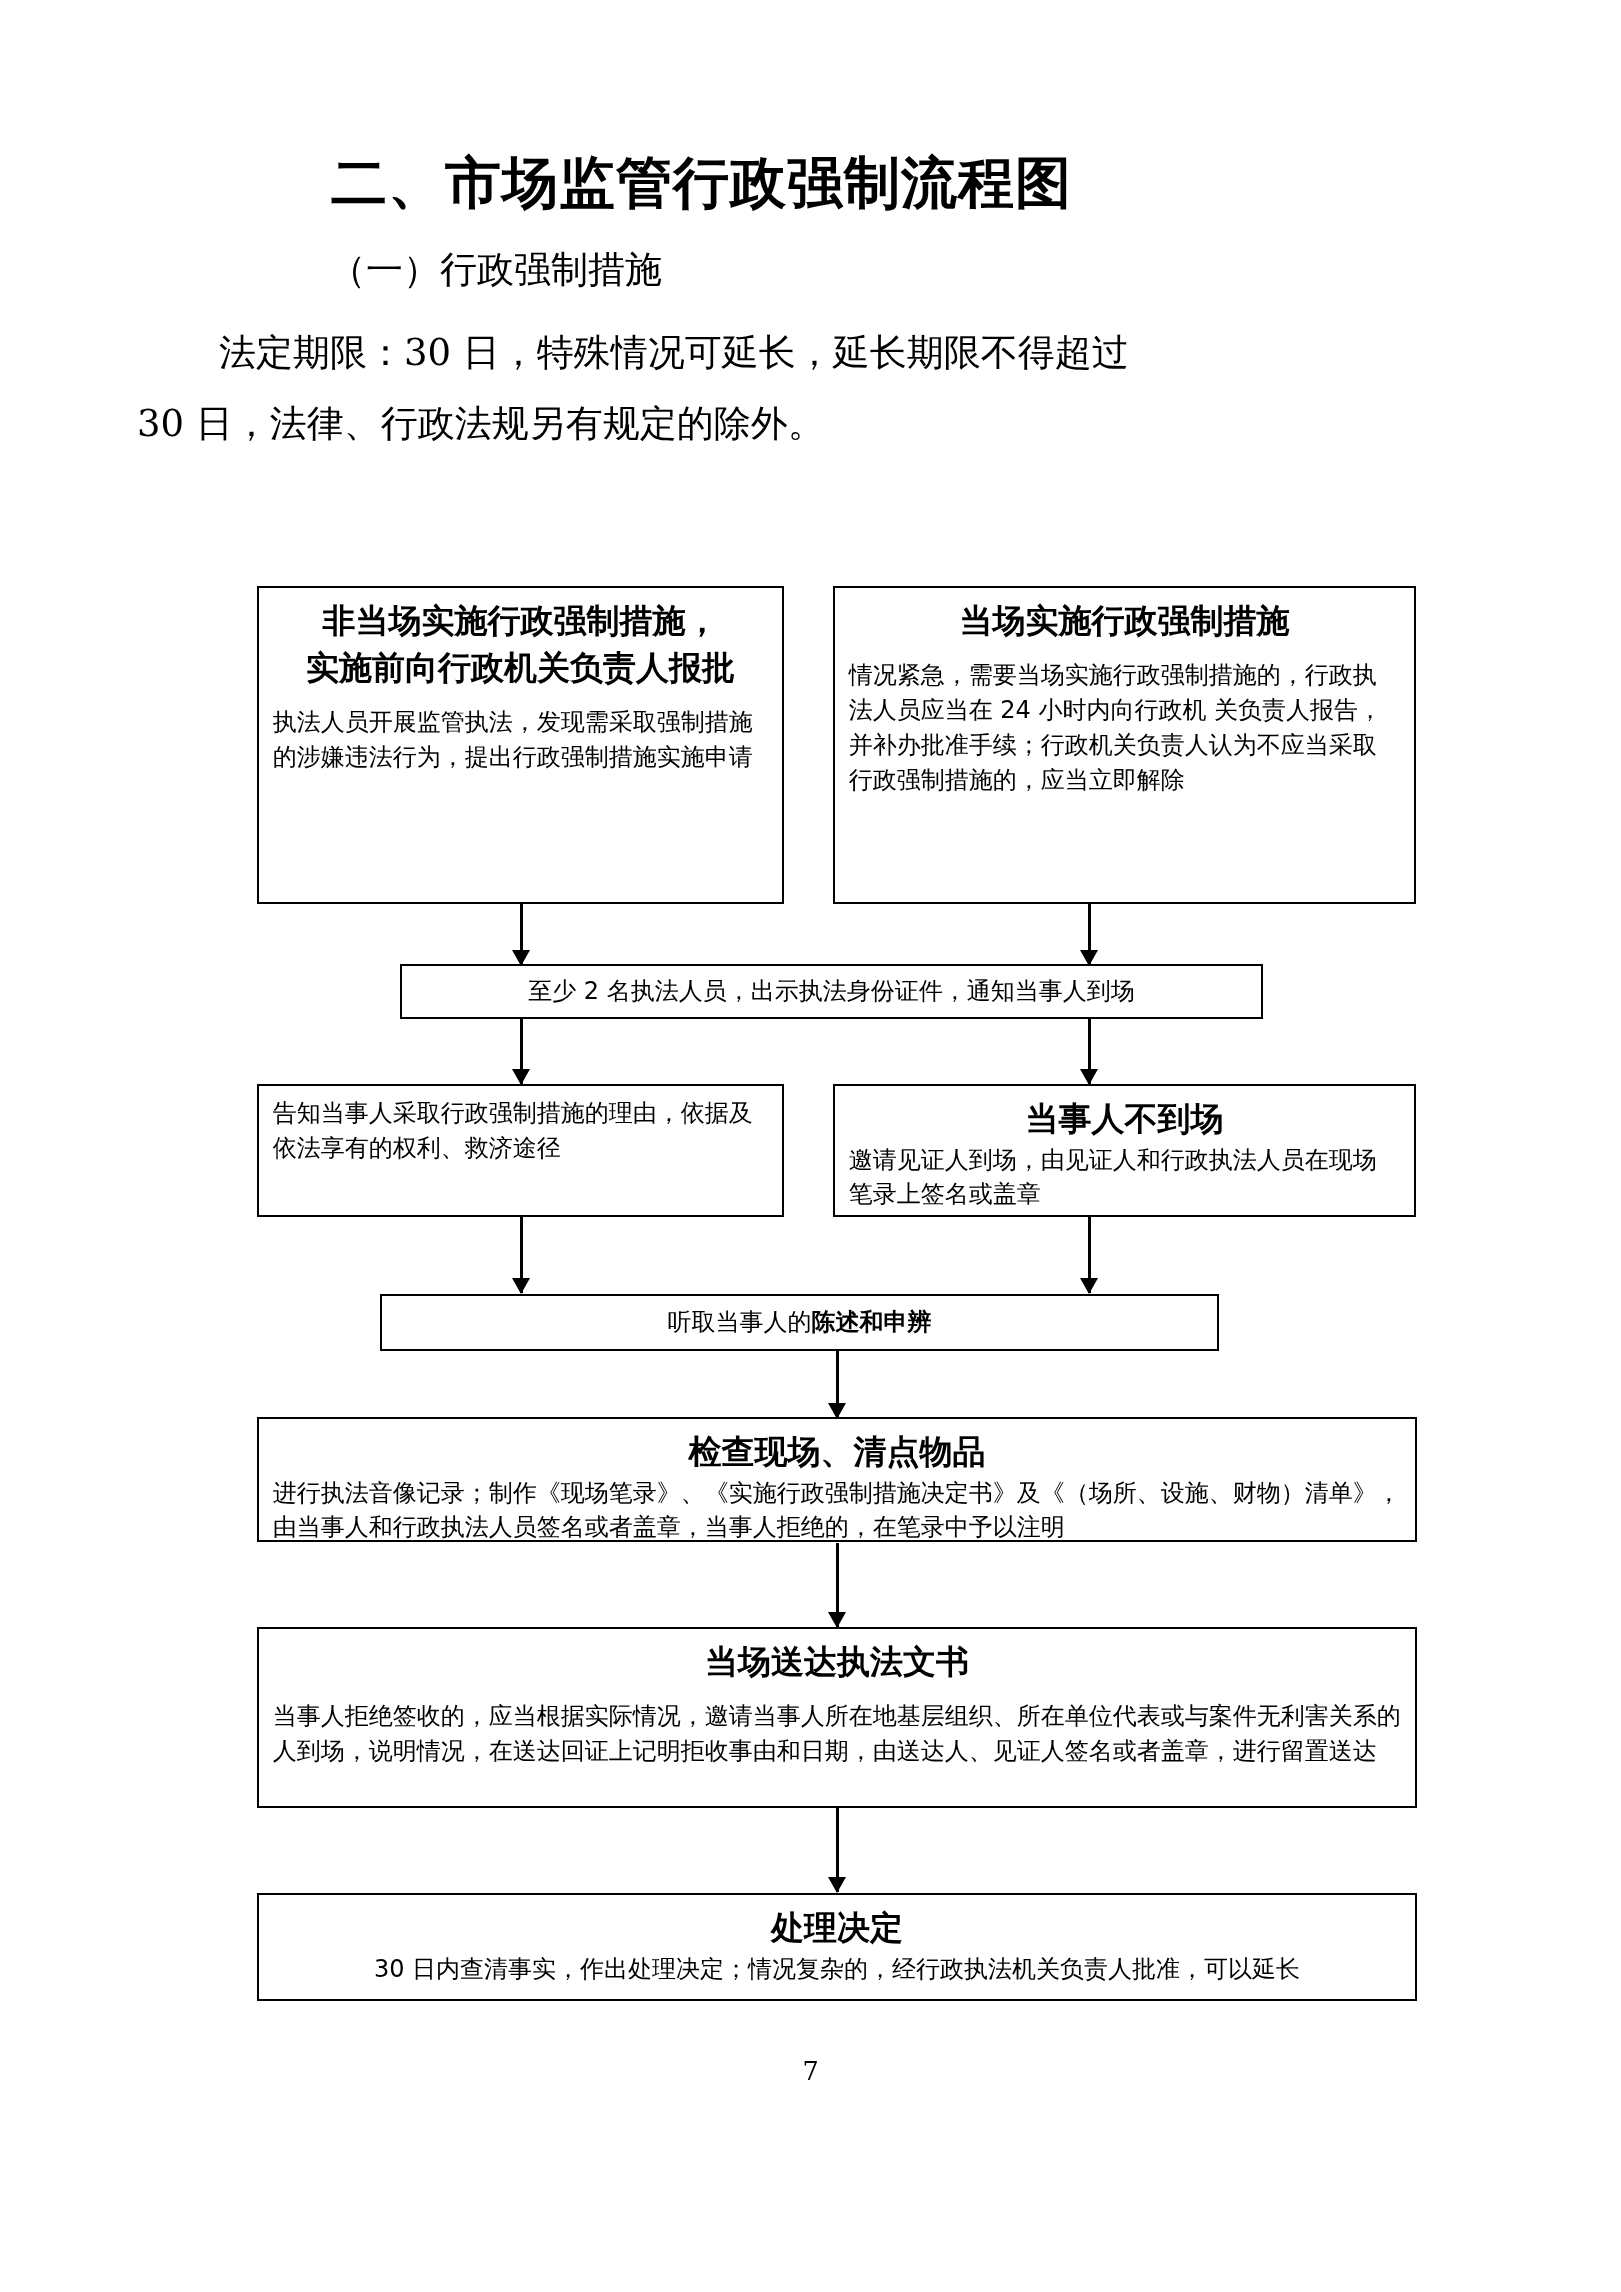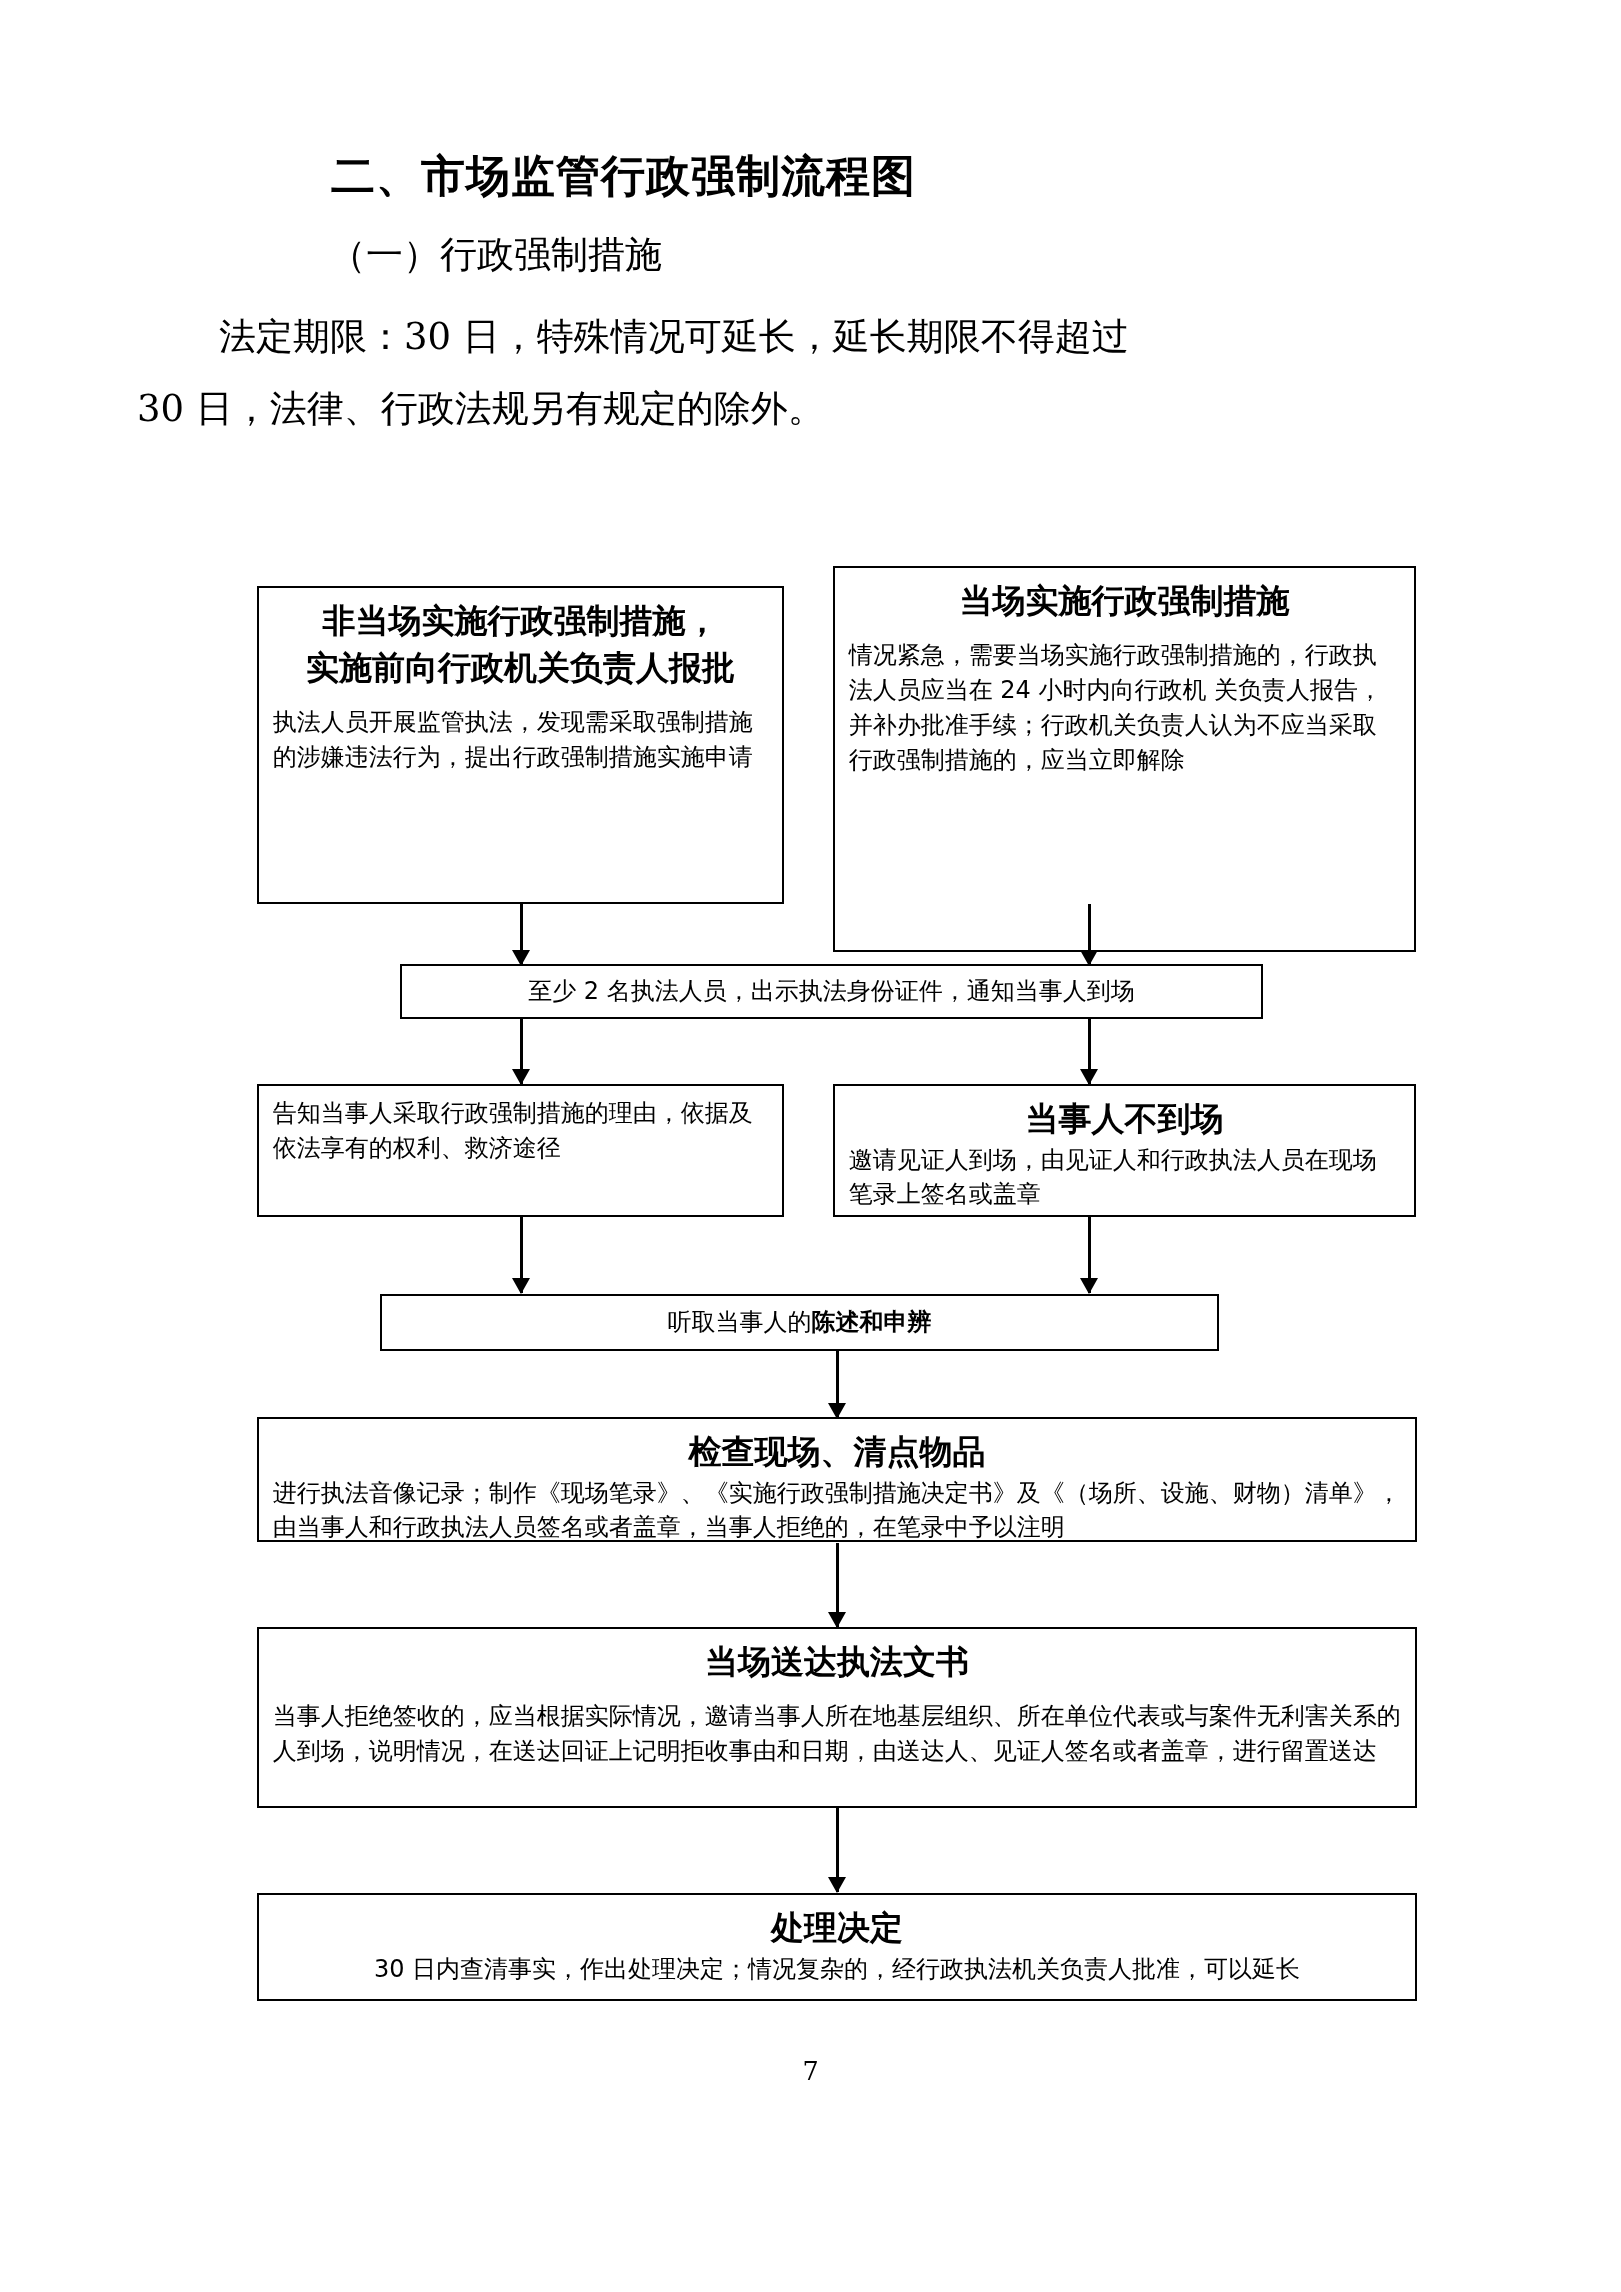--- a/index.html
+++ b/index.html
@@ -22,21 +22,21 @@
   
   .doc-head {
     position: absolute;
     left: 137px;
     top: 147px;
     width: 1353px;
   }
   .h1 {
     font-family: "DejaVu Sans", "Liberation Sans", sans-serif;
     font-weight: bold;
-    font-size: 44px;
+    font-size: 56px;
     letter-spacing: 1px;
     margin-left: 194px;
     line-height: 1.3;
     white-space: nowrap;
   }
   .h2 {
     font-family: "DejaVu Serif", "Liberation Serif", serif;
     font-size: 37px;
     margin-left: 192px;
     margin-top: 25.5px;
@@ -130,21 +130,21 @@
 
   <div class="flow">
 
     <div class="box" style="left:257px; top:586px; width:527px; height:318px;">
       <div class="title">非当场实施行政强制措施，</div>
       <div class="title">实施前向行政机关负责人报批</div>
       <div class="gap-sm"></div>
       <div class="body">执法人员开展监管执法，发现需采取强制措施的涉嫌违法行为，提出行政强制措施实施申请</div>
     </div>
 
-    <div class="box" style="left:833px; top:566px; width:583px; height:386px;">
+    <div class="box" style="left:833px; top:586px; width:583px; height:318px;">
       <div class="title">当场实施行政强制措施</div>
       <div class="gap-sm"></div>
       <div class="body">情况紧急，需要当场实施行政强制措施的，行政执法人员应当在 24 小时内向行政机 关负责人报告，并补办批准手续；行政机关负责人认为不应当采取行政强制措施的，应当立即解除</div>
     </div>
 
     <div class="arrow" style="left:520px; top:904px; height:61px;"></div>
     <div class="arrow" style="left:1088px; top:904px; height:61px;"></div>
 
     <div class="box" style="left:400px; top:964px; width:863px; height:55px; display:flex; align-items:center; justify-content:center; padding:8px;">
       <div class="body center">至少 2 名执法人员，出示执法身份证件，通知当事人到场</div>

